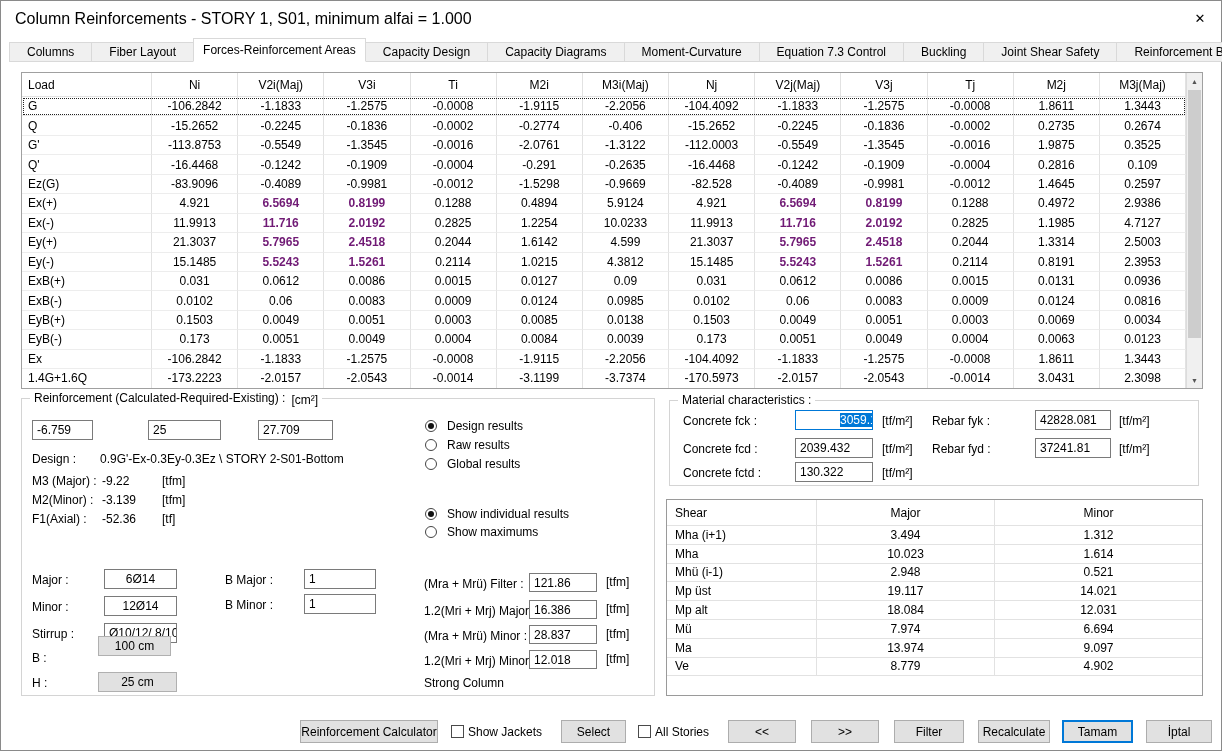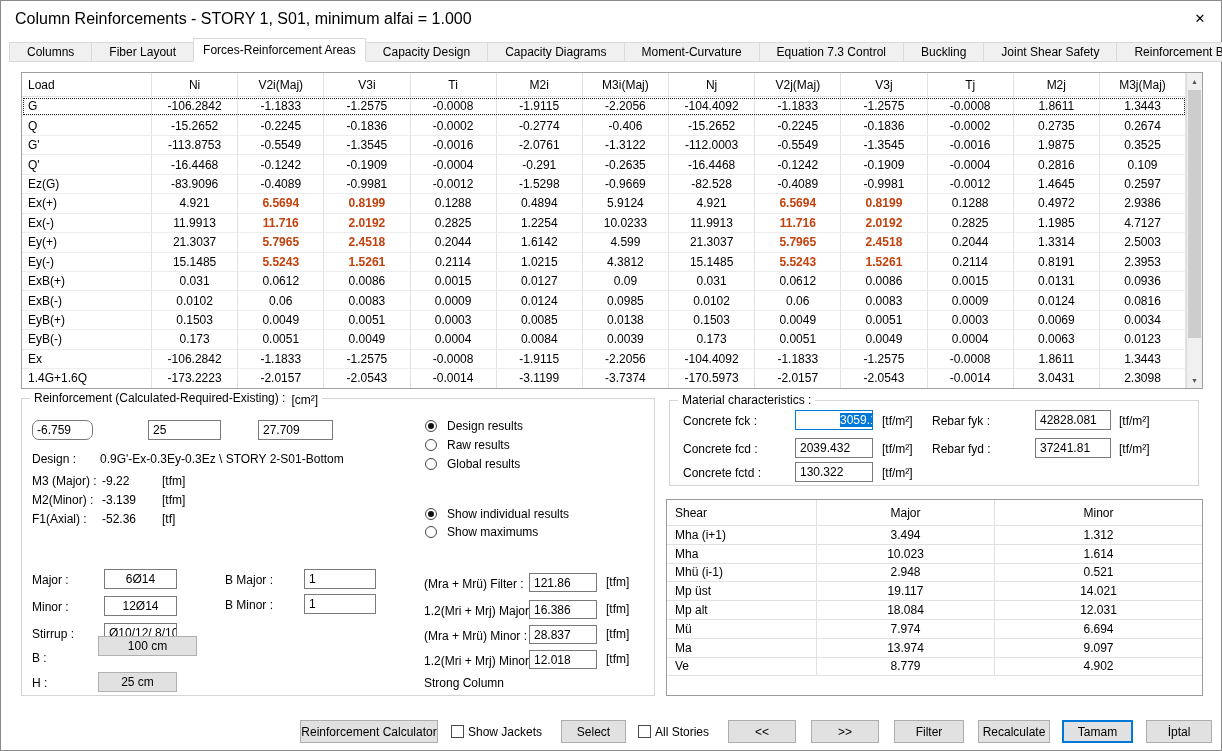--- a/index.html
+++ b/index.html
@@ -21,21 +21,21 @@
   .forces { position:absolute; left:20px; top:71px; width:1182px; height:317px; border:1px solid #a0a0a0; background:#fff; }
   .ft-inner { position:absolute; left:0; top:0; bottom:0; right:16px; overflow:hidden; }
   .ft-hrow { display:flex; height:24px; }
   .fcell { border-right:1px solid #e2e2e2; display:flex; align-items:center; justify-content:center; overflow:hidden; white-space:nowrap; }
   .ft-hrow .fcell { border-bottom:1px solid #e2e2e2; }
   .fcell.load { width:130px; justify-content:flex-start; padding-left:6px; }
   .fcell.num { flex:1; }
   .frow { display:flex; height:19.45px; }
   .frow .fcell { border-bottom:1px solid #ededed; }
   .frow.selected { outline:1px dotted #222; outline-offset:-2px; }
-  .hot { color:#c2410c; font-weight:bold; }
+  .hot { color:#701a75; font-weight:bold; }
 
   .ft-scroll { position:absolute; top:0; right:0; bottom:0; width:16px; background:#f0f0f0; border-left:1px solid #dcdcdc; }
   .sb-btn { position:absolute; left:0; width:15px; height:16px; display:flex; align-items:center; justify-content:center; font-size:7px; color:#555; }
   .sb-up { top:0; } .sb-down { bottom:0; }
   .sb-thumb { position:absolute; left:1px; right:1px; top:17px; height:248px; background:#cdcdcd; }
 
   
   .group { position:absolute; border:1px solid #d4d4d4; background:#fff; }
   .g-legend { position:absolute; top:-8px; left:8px; background:#fff; padding:0 4px; white-space:nowrap; }
   .g-unit { position:relative; top:2px; margin-left:6px; }
@@ -337,21 +337,21 @@
     <div class="ft-scroll">
       <div class="sb-btn sb-up">▲</div>
       <div class="sb-thumb"></div>
       <div class="sb-btn sb-down">▼</div>
     </div>
   </div>
 
   <div class="group gl-left">
     <div class="g-legend"><span>Reinforcement (Calculated-Required-Existing) :</span><span class="g-unit">[cm²]</span></div>
 
-    <div class="tbox" style="left:10px; top:21px; width:61px;border-radius:7px;">-6.759</div>
+    <div class="tbox" style="left:10px; top:21px; width:61px;">-6.759</div>
     <div class="tbox" style="left:126px; top:21px; width:73px;">25</div>
     <div class="tbox" style="left:236px; top:21px; width:75px;">27.709</div>
 
     <div class="lbl" style="left:10px; top:53px;">Design :</div>
     <div class="lbl" style="left:78px; top:53px;">0.9G'-Ex-0.3Ey-0.3Ez \ STORY 2-S01-Bottom</div>
 
     <div class="lbl" style="left:10px; top:75px;">M3 (Major) :</div>
     <div class="lbl" style="left:80px; top:75px;">-9.22</div>
     <div class="lbl" style="left:140px; top:75px;">[tfm]</div>
 
@@ -386,21 +386,21 @@
       </div>
 
     <div class="lbl" style="left:10px; top:174px;">Major :</div>
     <div class="tbox" style="left:82px; top:170px; width:73px; justify-content:center;">6Ø14</div>
     <div class="lbl" style="left:10px; top:201px;">Minor :</div>
     <div class="tbox" style="left:82px; top:197px; width:73px; justify-content:center;">12Ø14</div>
     <div class="lbl" style="left:10px; top:228px;">Stirrup :</div>
     <div class="tbox" style="left:82px; top:224px; width:73px;">Ø10/12/ 8/10</div>
 
     <div class="lbl" style="left:10px; top:252px;">B :</div>
-    <div class="graybox" style="left:76px; top:237px; width:99px;">100 cm</div>
+    <div class="graybox" style="left:76px; top:237px; width:73px;">100 cm</div>
     <div class="lbl" style="left:10px; top:277px;">H :</div>
     <div class="graybox" style="left:76px; top:273px; width:79px;">25 cm</div>
 
     <div class="lbl" style="left:203px; top:174px;">B Major :</div>
     <div class="tbox" style="left:282px; top:170px; width:72px;">1</div>
     <div class="lbl" style="left:203px; top:199px;">B Minor :</div>
     <div class="tbox" style="left:282px; top:195px; width:72px;">1</div>
 
     <div class="lbl" style="left:402px; top:178px;">(Mra + Mrü) Filter :</div>
     <div class="tbox" style="left:507px; top:174px; width:68px; height:19px;">121.86</div>

